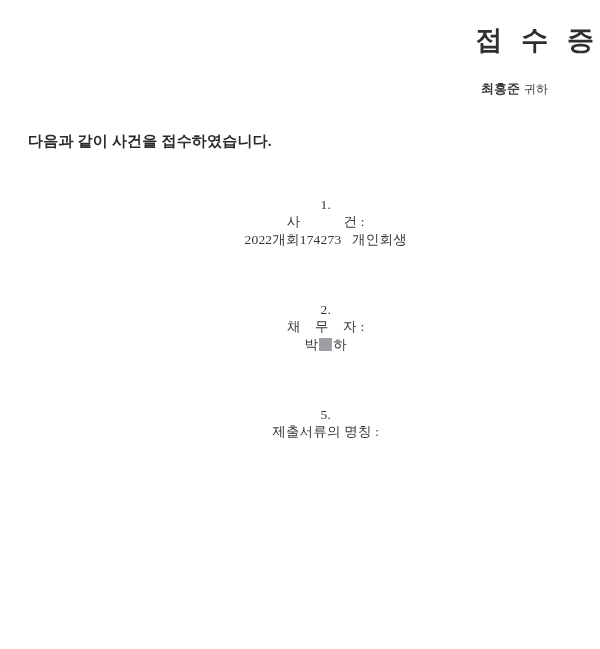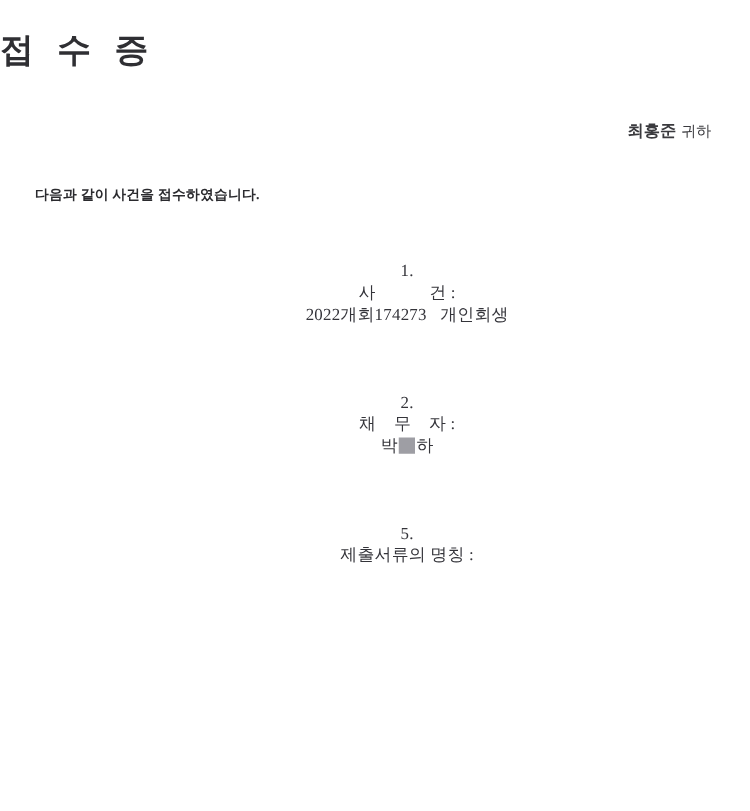--- a/index.html
+++ b/index.html
@@ -14,46 +14,46 @@
     color: #2b2b2b;
     overflow: hidden;
   }
   .page {
     position: relative;
     width: 600px;
     height: 649px;
     box-sizing: border-box;
   }
   .doc-title {
-    text-align: left;
+    text-align: right;
     font-size: 27px;
     font-weight: bold;
     letter-spacing: 6px;
     color: #2f2f33;
     margin-top: 22px;
     margin-bottom: 0;
     font-family: "Liberation Serif", "DejaVu Serif", serif;
   }
   .recipient-row {
     text-align: right;
-    padding-right: 31px;
-    margin-top: 38px;
+    padding-right: 52px;
+    margin-top: 22px;
     font-size: 13px;
     color: #3a3a3e;
     font-weight: bold;
   }
   .recipient-row .honorific {
     font-weight: normal;
     font-size: 12px;
     margin-left: 4px;
   }
   .lead {
     margin-top: 34px;
     padding-left: 28px;
-    font-size: 11px;
+    font-size: 15px;
     font-weight: bold;
     color: #2a2a2e;
     letter-spacing: 0.2px;
   }
   .items {
     margin-top: 30px;
     padding-left: 30px;
   }
   .item {
     font-size: 13.5px;

